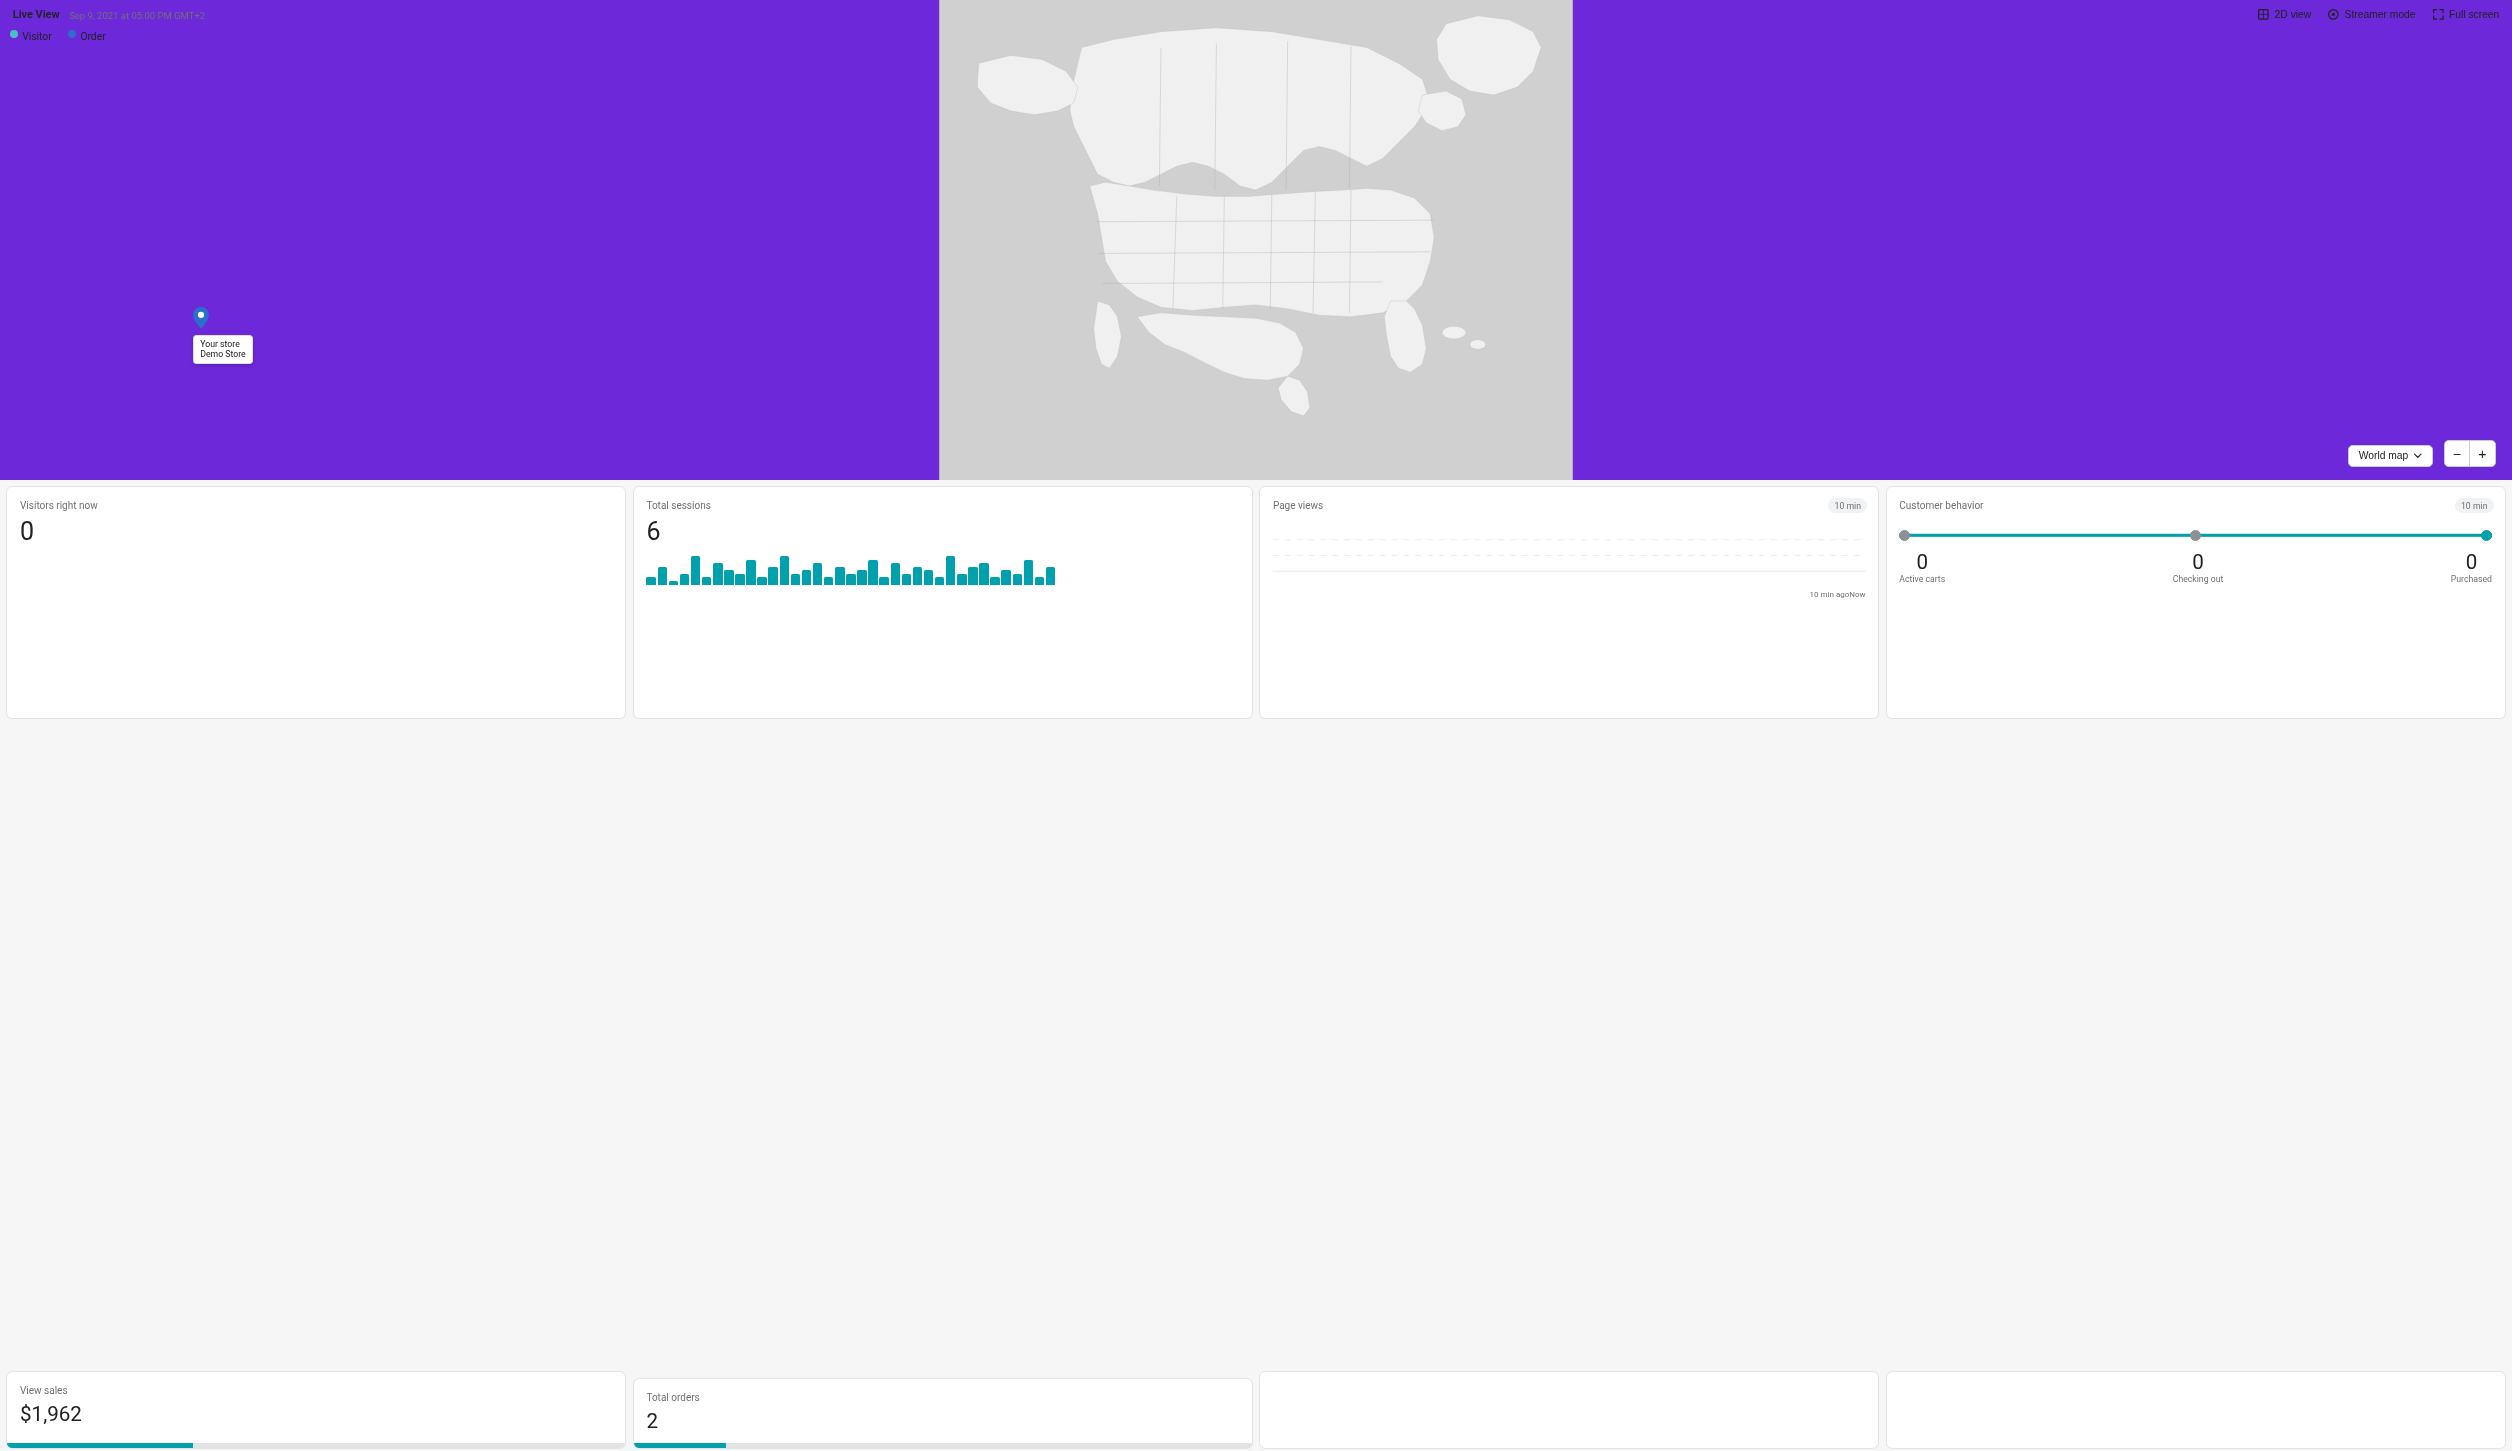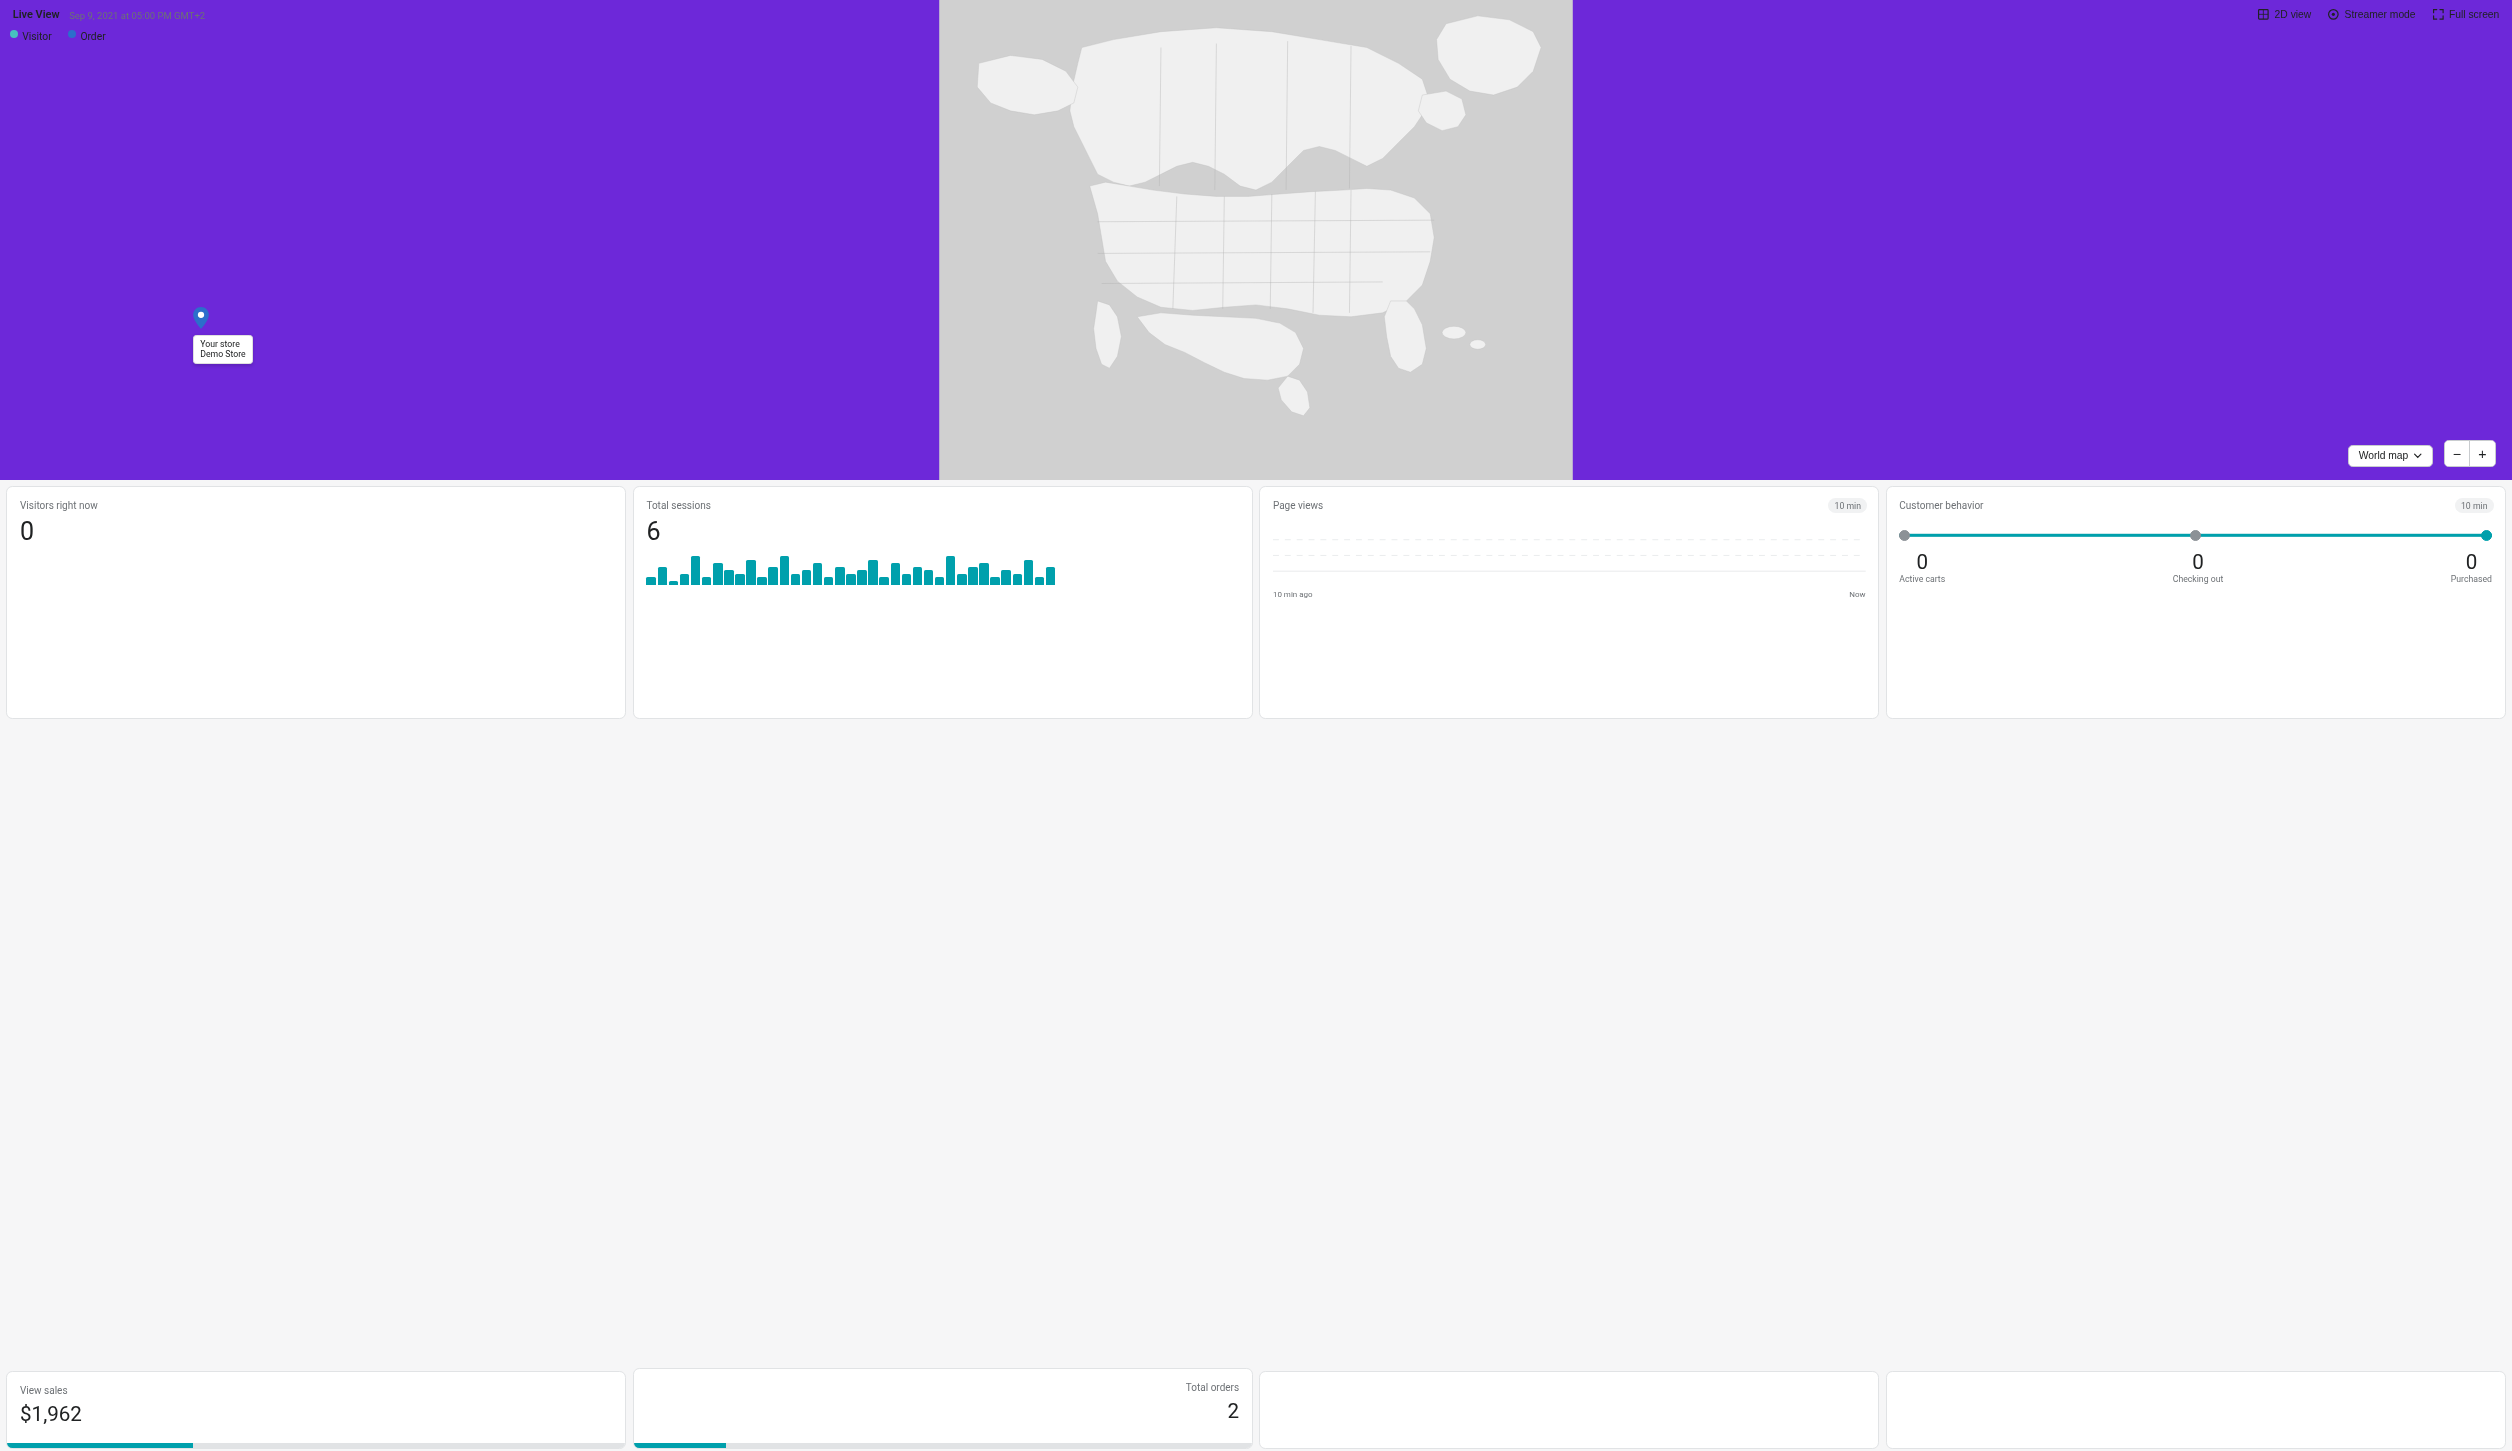--- a/index.html
+++ b/index.html
@@ -247,21 +247,21 @@
     }
 
     
     .timeline-container {
       height: 63px;
       position: relative;
       margin-top: 6.3px;
     }
     .timeline-labels {
       display: flex;
-      justify-content: space-between;
+      justify-content: flex-end;
       font-size: 8px;
       color: #6d7175;
       margin-top: 3.2px;
     }
 
     
     .behavior-track {
       display: flex;
       align-items: center;
       margin: 12.7px 0 6.3px 0;
@@ -548,21 +548,21 @@
 <div style="position:absolute; bottom:-4px; left:0; right:0; height:87px; display:flex; background:#f6f6f7;">
 
   <div class="stat-card" style="margin-top:3.2px;">
     <div class="stat-label">View sales</div>
     <div class="stat-value" style="font-size:20.6px;">$1,962</div>
     <div class="sales-bar-container">
       <div class="sales-bar-fill" style="width:30%;"></div>
     </div>
   </div>
 
-  <div class="stat-card" style="margin-top:0;text-align:right;">
+  <div class="stat-card" style="margin-top:10px;">
     <div class="stat-label">Total orders</div>
     <div class="stat-value" style="font-size:20.6px;">2</div>
     <div class="sales-bar-container">
       <div class="sales-bar-fill" style="width:15%;"></div>
     </div>
   </div>
 
   <div class="stat-card" style="margin-top:3.2px;"></div>
   <div class="stat-card" style="margin-top:3.2px;"></div>
 </div>

